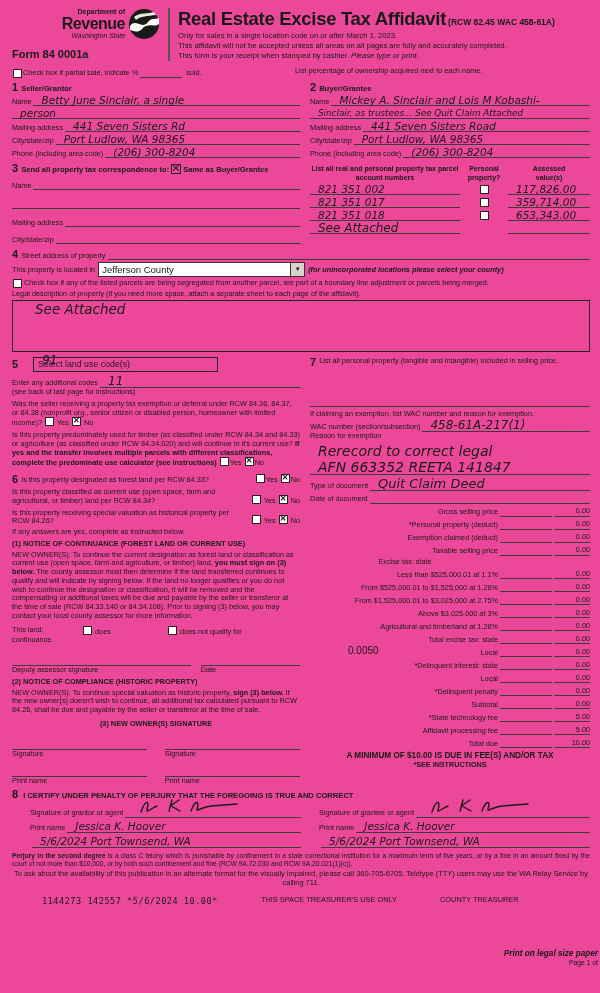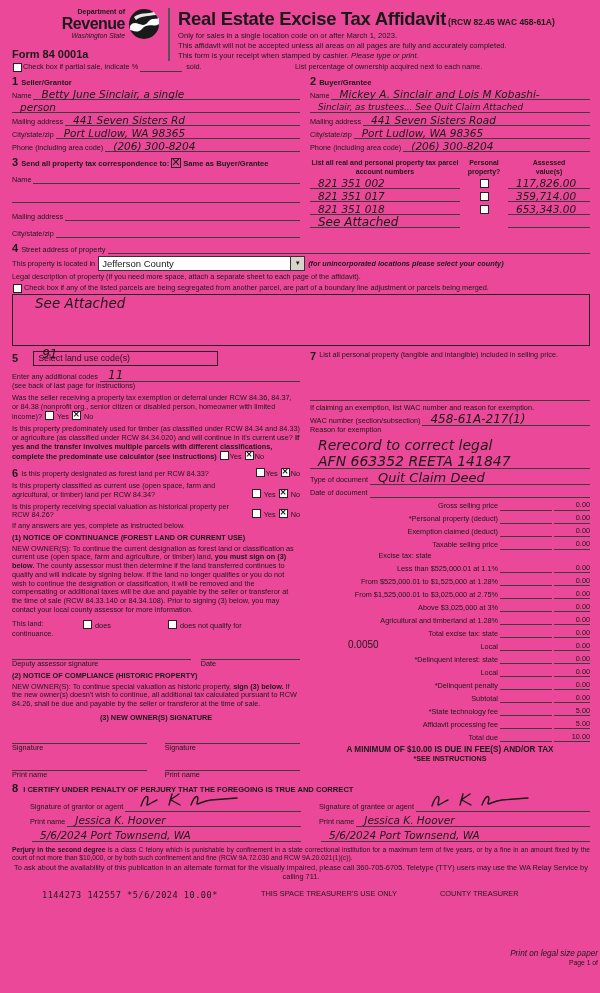--- a/index.html
+++ b/index.html
@@ -77,21 +77,21 @@
   .s8col{flex:1;padding-left:18px;}
   .sig-svg{position:absolute;left:10px;top:-10px;}
   
   .perjury{font-size:6.7px;margin-top:4px;text-align:justify;}
   .tty{font-size:7.4px;text-align:center;margin-top:2px;}
   .treas{display:flex;align-items:flex-start;margin-top:8px;}
   .stamp{font-family:"DejaVu Sans Mono",monospace;font-size:8.6px;letter-spacing:0.5px;padding-left:30px;}
   .treas-mid{flex:1;text-align:center;font-size:7.4px;}
   .treas-right{width:150px;text-align:left;font-size:7.4px;flex:none;}
   .legalsize{position:absolute;right:2px;bottom:26px;text-align:right;}
-  .legalsize .l1{font-weight:normal;font-style:italic;font-size:8.2px;}
+  .legalsize .l1{font-weight:bold;font-style:italic;font-size:8.2px;}
   .legalsize .l2{font-size:6.8px;}
   .sig2{display:flex;justify-content:space-between;margin-top:10px;align-items:flex-end;}
   .sig2 .half{width:47%;}
   .sline{border-bottom:1px solid #3c3c3c;height:10px;}
 </style>
 </head>
 <body>
 
 <div class="page">
 
@@ -119,21 +119,21 @@
       </div>
       <div class="hnote">Only for sales in a single location code on or after March 1, 2023.</div>
       <div class="hnote">This affidavit will not be accepted unless all areas on all pages are fully and accurately completed.</div>
       <div class="hnote">
         <span>This form is your receipt when stamped by cashier.</span>
         <i>Please type or print.</i>
       </div>
     </div>
   </div>
 
-  <div style="display:flex;justify-content:space-between;margin-top:0;align-items:flex-end;gap:16px;">
+  <div style="display:flex;justify-content:space-between;margin-top:6px;gap:16px;">
     <div style="display:flex;align-items:flex-end;">
       <span class="cb"></span>
       <span class="lbl">Check box if partial sale, indicate %</span>
       <span class="fill" style="width:42px;flex:none;"></span>
       <span class="lbl" style="padding-left:4px;">sold.</span>
     </div>
     <div style="width:295px;">List percentage of ownership acquired next to each name.</div>
   </div>
 
   <div class="cols" style="margin-top:4px;">
@@ -249,25 +249,25 @@
       <span class="fill"></span>
     </div>
     <div style="display:flex;align-items:center;margin-top:2px;">
       <span>This property is located in</span>
       <span class="dd">
         <span class="ddval">Jefferson County</span>
         <span class="ddbtn">▼</span>
       </span>
       <b><i>(for unincorporated locations please select your county)</i></b>
     </div>
-    <div style="margin-top:2px;">Legal description of property (if you need more space, attach a separate sheet to each page of the affidavit).</div>
     <div style="display:flex;align-items:flex-start;margin-top:2px;">
       <span class="cb" style="margin-right:2px;"></span>
       <span>Check box if any of the listed parcels are being segregated from another parcel, are part of a boundary line adjustment or parcels being merged.</span>
     </div>
+    <div style="margin-top:2px;">Legal description of property (if you need more space, attach a separate sheet to each page of the affidavit).</div>
     <div class="legalbox">
       <span class="hw">See Attached</span>
     </div>
   </div>
 
   <div class="cols" style="margin-top:5px;">
 
     <div class="colL">
       <div style="display:flex;align-items:center;">
         <span class="secnum" style="margin-right:12px;">5</span>

